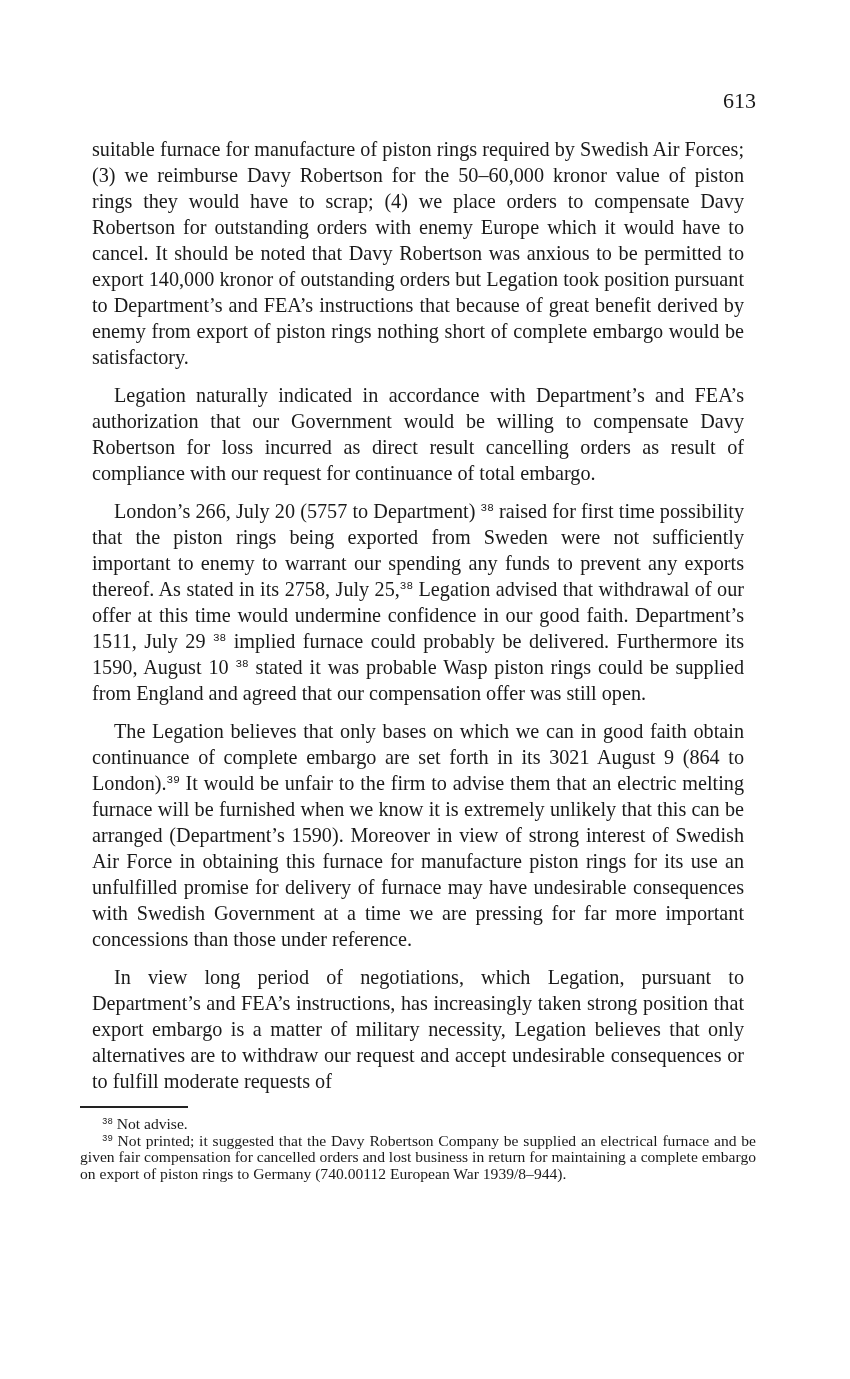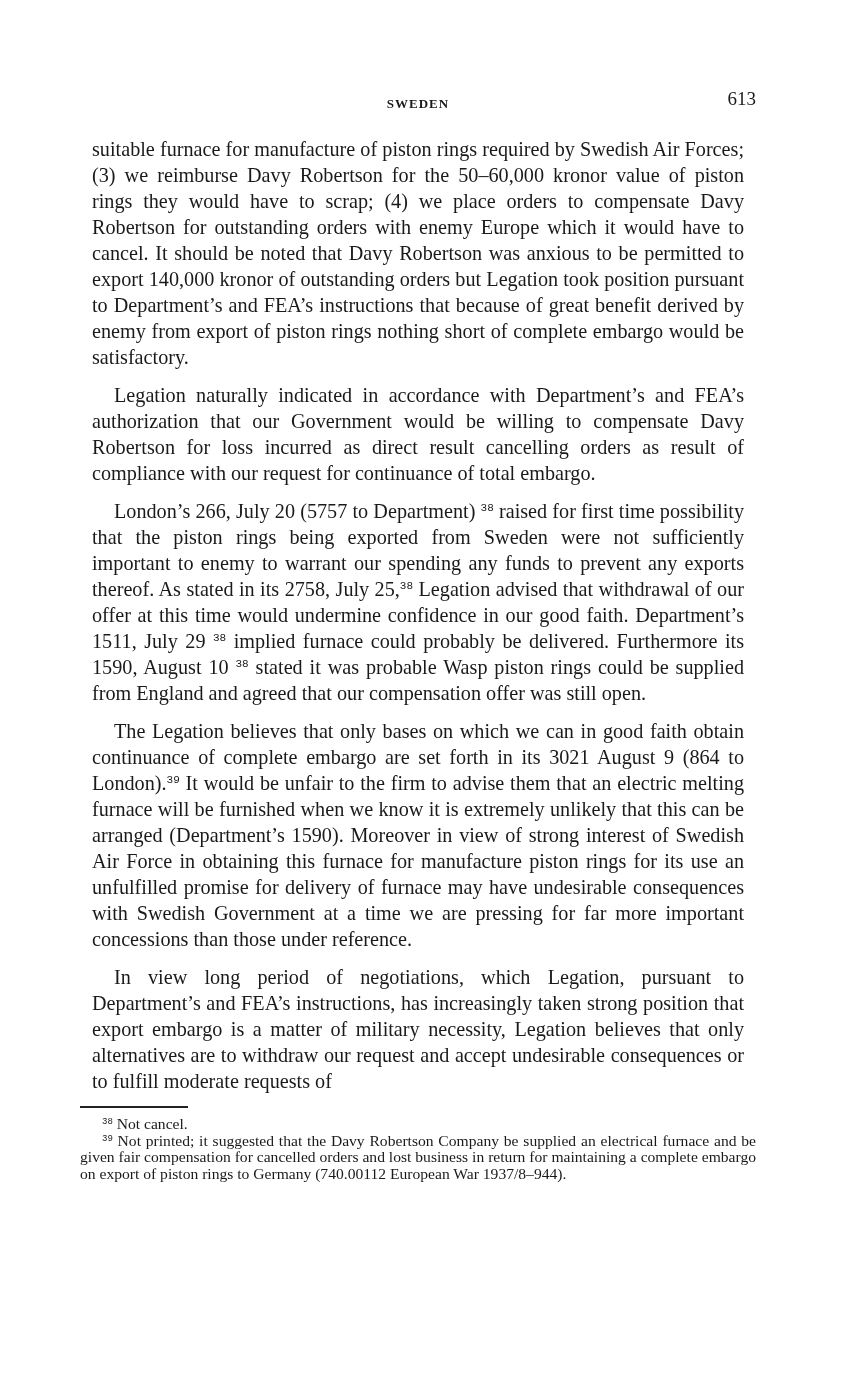--- a/index.html
+++ b/index.html
@@ -1,46 +1,45 @@
 <!DOCTYPE html>
 <html><head>
 <meta charset="utf-8">
 <style>
   html, body { margin: 0; padding: 0; background: #ffffff; }
   body { width: 850px; height: 1379px; position: relative; overflow: hidden; color: #1a1a1a; }
   .page { position: absolute; left: 80px; top: 88px; width: 676px; font-family: "Liberation Serif", "DejaVu Serif", serif; }
   .header { position: relative; height: 36px; }
   .running-head { position: absolute; left: 0; right: 0; top: 8px; text-align: center; font-size: 13px; letter-spacing: 1px; font-weight: bold; }
-  .page-number { position: absolute; right: 0; top: 0; font-size: 19px; }
+  .page-number { position: absolute; right: 0; top: 0; font-size: 22px; }
   .body-text { margin-top: 12px; font-size: 20.2px; line-height: 26px; text-align: justify; }
   .body-text p { margin: 12px; text-indent: 0; }
   .body-text p.indent { text-indent: 22px; }
   sup { font-size: 11px; line-height: 0; vertical-align: 7px; font-family: Liberation Mono, monospace; }
   .footnote-rule { width: 108px; border-top: 2px solid #222; margin-top: 10px; margin-bottom: 8px; }
   .footnotes { font-size: 15.6px; line-height: 16.5px; text-align: justify; }
   .footnotes p { margin: 0; }
   .footnotes p.fn { text-indent: 22px; }
   .footnotes sup { font-size: 9px; vertical-align: 5px; }
 </style>
 </head>
 <body>
 
 <div class="page">
   <div class="header">
-    <div class="running-head">SWEDEN</div>
     <div class="page-number">613</div>
   </div>
 
   <div class="body-text" id="body-text">
       <p><span>suitable furnace for manufacture of piston rings required by Swedish Air Forces; (3) we reimburse Davy Robertson for the 50–60,000 kronor value of piston rings they would have to scrap; (4) we place orders to compensate Davy Robertson for outstanding orders with enemy Europe which it would have to cancel. It should be noted that Davy Robertson was anxious to be permitted to export 140,000 kronor of outstanding orders but Legation took position pursuant to Department’s and FEA’s instructions that because of great benefit derived by enemy from export of piston rings nothing short of complete embargo would be satisfactory.</span></p>
       <p class="indent"><span>Legation naturally indicated in accordance with Department’s and FEA’s authorization that our Government would be willing to compensate Davy Robertson for loss incurred as direct result cancelling orders as result of compliance with our request for continuance of total embargo.</span></p>
       <p class="indent"><span>London’s 266, July 20 (5757 to Department) </span><sup>38</sup><span> raised for first time possibility that the piston rings being exported from Sweden were not sufficiently important to enemy to warrant our spending any funds to prevent any exports thereof. As stated in its 2758, July 25,</span><sup>38</sup><span> Legation advised that withdrawal of our offer at this time would undermine confidence in our good faith. Department’s 1511, July 29 </span><sup>38</sup><span> implied furnace could probably be delivered. Furthermore its 1590, August 10 </span><sup>38</sup><span> stated it was probable Wasp piston rings could be supplied from England and agreed that our compensation offer was still open.</span></p>
       <p class="indent"><span>The Legation believes that only bases on which we can in good faith obtain continuance of complete embargo are set forth in its 3021 August 9 (864 to London).</span><sup>39</sup><span> It would be unfair to the firm to advise them that an electric melting furnace will be furnished when we know it is extremely unlikely that this can be arranged (Department’s 1590). Moreover in view of strong interest of Swedish Air Force in obtaining this furnace for manufacture piston rings for its use an unfulfilled promise for delivery of furnace may have undesirable consequences with Swedish Government at a time we are pressing for far more important concessions than those under reference.</span></p>
       <p class="indent"><span>In view long period of negotiations, which Legation, pursuant to Department’s and FEA’s instructions, has increasingly taken strong position that export embargo is a matter of military necessity, Legation believes that only alternatives are to withdraw our request and accept undesirable consequences or to fulfill moderate requests of</span></p>
     </div>
 
   <div class="footnote-rule"></div>
 
   <div class="footnotes" id="footnotes">
-      <p class="fn"><sup>38</sup><span> Not cancel.</span></p>
-      <p class="fn"><sup>39</sup><span> Not printed; it suggested that the Davy Robertson Company be supplied an electrical furnace and be given fair compensation for cancelled orders and lost business in return for maintaining a complete embargo on export of piston rings to Germany (740.00112 European War 1937/8–944).</span></p>
+      <p class="fn"><sup>38</sup><span> Not advise.</span></p>
+      <p class="fn"><sup>39</sup><span> Not printed; it suggested that the Davy Robertson Company be supplied an electrical furnace and be given fair compensation for cancelled orders and lost business in return for maintaining a complete embargo on export of piston rings to Germany (740.00112 European War 1939/8–944).</span></p>
     </div>
 </div>
 
 </body></html>

